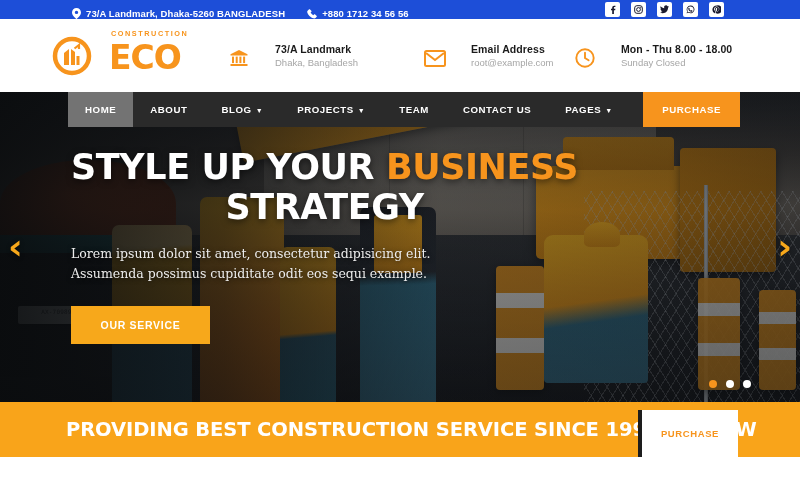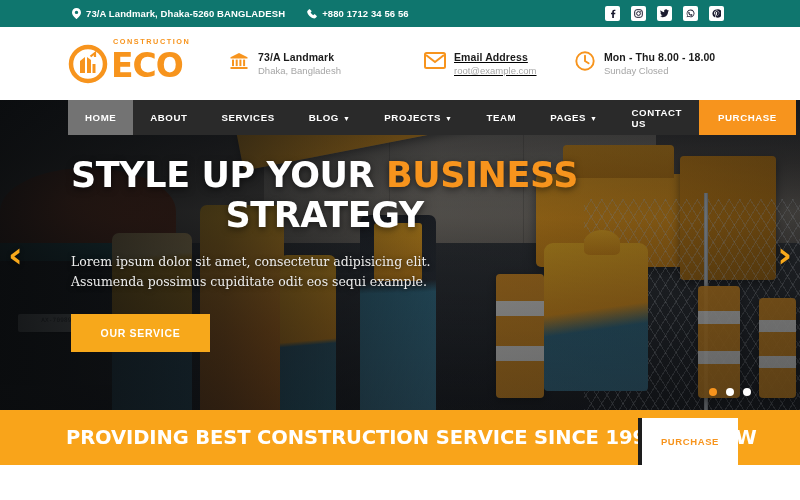--- a/index.html
+++ b/index.html
@@ -5,54 +5,54 @@
   * { margin:0; padding:0; box-sizing:border-box; }
   html,body { width:800px; height:500px; overflow:hidden; }
   body {
     font-family:"Liberation Sans", sans-serif;
     background:#fff;
     -webkit-font-smoothing:antialiased;
   }
 
   
   .topbar {
-    height:27px; background:#0f766e; color:#fff;
+    height:19px; background:#1d4ed8; color:#fff;
     display:flex; align-items:center; position:relative;
   }
   .topbar-center {
     display:flex; align-items:center; gap:22px;
     position:absolute; left:72px; top:0; height:27px;
   }
   .tb-item { display:flex; align-items:center; gap:5px; font-size:9.5px; font-weight:bold; letter-spacing:.1px; }
   .tb-item svg { display:block; }
   .socials { position:absolute; right:76px; display:flex; gap:11px; align-items:center; }
   .soc {
     width:15px; height:15px; background:#fff; border-radius:2px;
     display:flex; align-items:center; justify-content:center;
   }
   .soc svg { display:block; }
 
   
   .infobar { height:73px; background:#fff; display:flex; align-items:center; position:relative; }
-  .logo { position:absolute; left:68px; display:flex; align-items:center; gap:3px; }
+  .logo { position:absolute; left:52px; display:flex; align-items:center; gap:17px; }
   .logo-mark { width:40px; height:40px; position:relative; }
   .logo-text { position:relative; top:2px; }
   .logo-sub {
     font-size:7.3px; font-weight:bold; color:#f7941d; letter-spacing:1.55px;
     position:absolute; top:-12px; left:2px; white-space:nowrap;
   }
   .logo-main {
     font-size:33px; font-weight:bold; color:#f7941d; letter-spacing:-1px;
     line-height:1; font-family:"DejaVu Sans", sans-serif;
   }
 
   .infos { position:absolute; left:228px; right:60px; display:flex; align-items:center; }
-  .info { display:flex; align-items:flex-start; gap:8px; }
+  .info { display:flex; align-items:flex-end; gap:25px; }
   .info:nth-child(1) { width:196px; }
-  .info:nth-child(2) { width:150px;text-decoration:underline; }
+  .info:nth-child(2) { width:150px; }
   .ic { width:22px; height:22px; flex:none; display:flex; align-items:center; justify-content:center; }
   .info-title { font-size:10.5px; font-weight:bold; color:#1b1b1b; line-height:1.35; letter-spacing:.1px; }
   .info-sub { font-size:9.5px; color:#a6a6a6; line-height:1.4; }
 
   
   .navwrap { position:relative; height:0; z-index:20; }
   .nav {
     position:absolute; left:68px; right:60px; top:0; height:35px;
     background:#2a2a2a; display:flex; align-items:stretch;
   }
@@ -353,39 +353,36 @@
 <div class="navwrap">
   <nav class="nav">
     <div class="nav-items">
       <div class="nav-item active">
         <span>HOME</span>
       </div>
       <div class="nav-item">
         <span>ABOUT</span>
       </div>
       <div class="nav-item">
-        <span>SERVICES</span>
-      </div>
-      <div class="nav-item">
         <span>BLOG</span>
         <span class="caret">▼</span>
       </div>
       <div class="nav-item">
         <span>PROJECTS</span>
         <span class="caret">▼</span>
       </div>
       <div class="nav-item">
         <span>TEAM</span>
       </div>
       <div class="nav-item">
+        <span>CONTACT US</span>
+      </div>
+      <div class="nav-item">
         <span>PAGES</span>
         <span class="caret">▼</span>
-      </div>
-      <div class="nav-item">
-        <span>CONTACT US</span>
       </div>
     </div>
     <div class="purchase-nav">
       <span>PURCHASE</span>
     </div>
   </nav>
 </div>
 
 <section class="hero">
   <div class="hero-photo">

